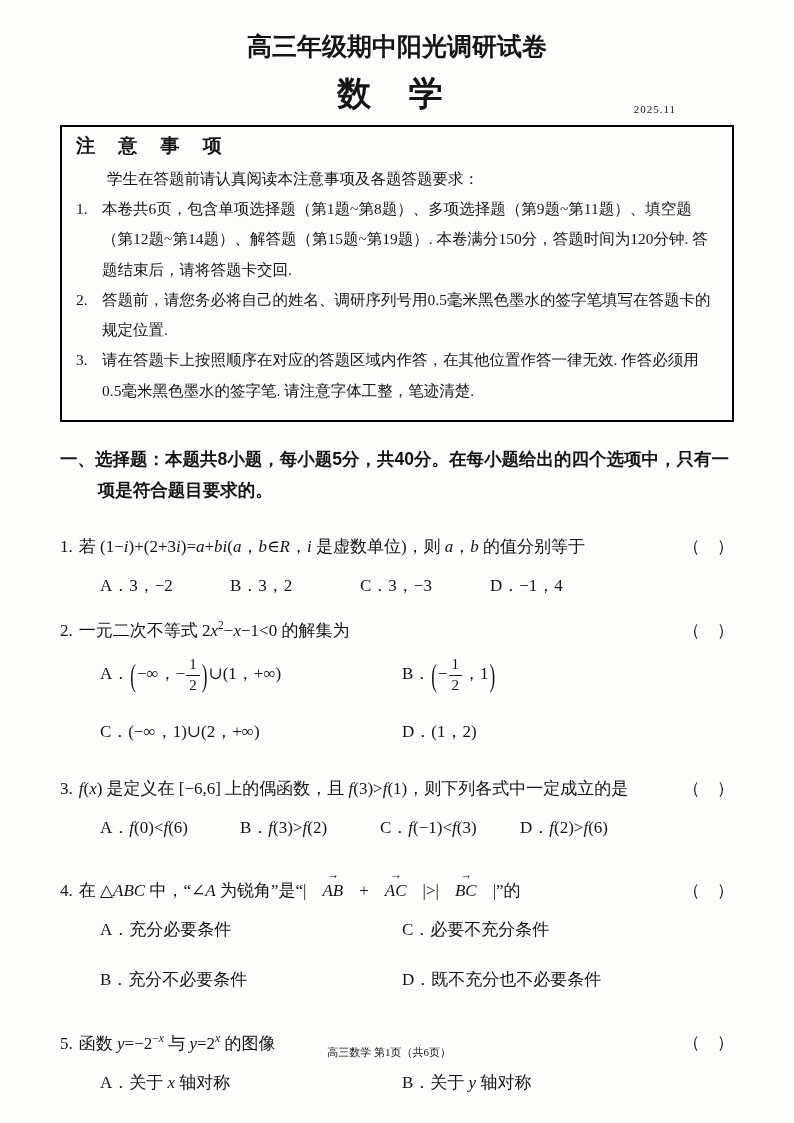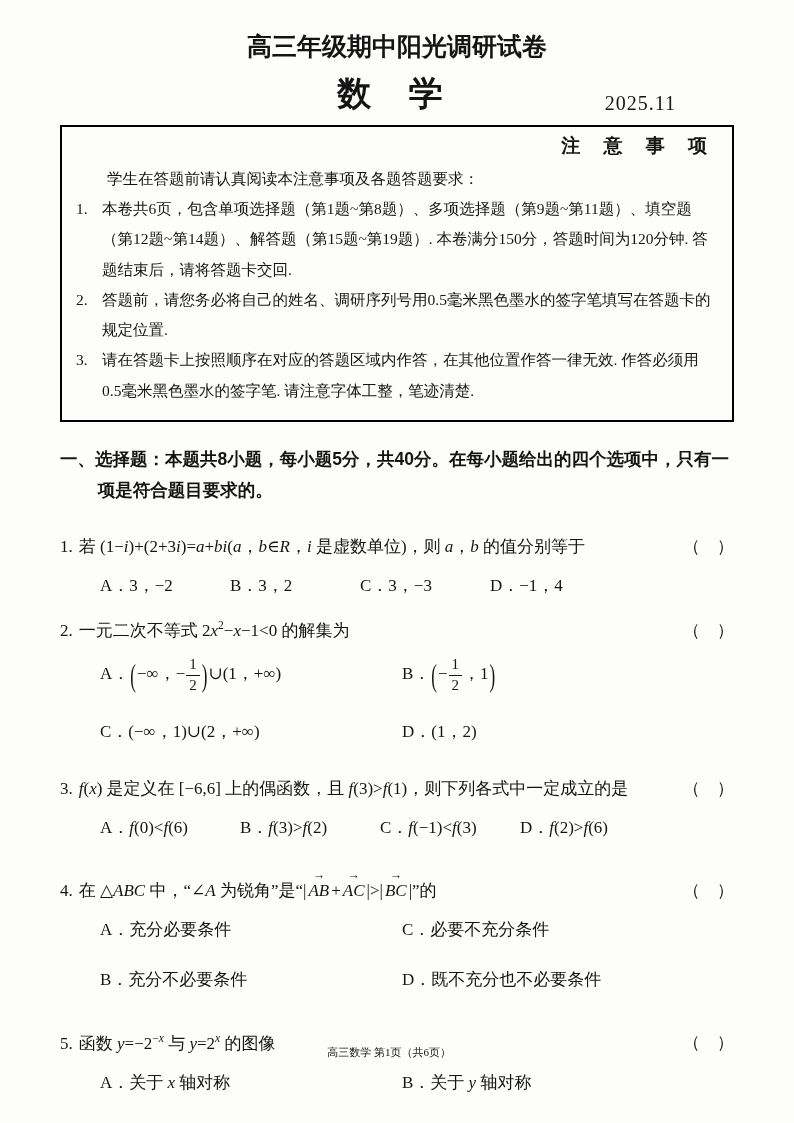--- a/index.html
+++ b/index.html
@@ -4,25 +4,25 @@
 <style>
   * { margin:0; padding:0; box-sizing:border-box; }
   html,body { background:#e8e8e8; }
   body { width:794px; height:1123px; margin:0 auto; font-family:"Liberation Serif","DejaVu Serif",serif; color:#141414; }
   .page { width:794px; height:1123px; background:#fdfdfc; padding:30px 60px 4px 60px; position:relative; overflow:hidden; }
 
   
   .exam-title { text-align:center; font-size:25px; font-weight:bold; font-family:"Liberation Sans","DejaVu Sans",sans-serif; }
   .subject-row { position:relative; text-align:center; margin-top:8px; height:46px; }
   .subject { font-size:34px; font-weight:bold; letter-spacing:14px; font-family:"Liberation Sans","DejaVu Sans",sans-serif; }
-  .exam-date { position:absolute; right:58px; bottom:2px; font-size:20px; letter-spacing:1px; }
+  .exam-date { position:absolute; right:58px; bottom:2px; font-size:11px; letter-spacing:1px; }
 
   
   .notice-box { border:2px solid #000; margin-top:8px; padding:6px 16px 14px 14px; }
-  .notice-title { text-align:right; font-size:19px; font-weight:bold; letter-spacing:9px; font-family:"Liberation Sans","DejaVu Sans",sans-serif; }
+  .notice-title { text-align:left; font-size:19px; font-weight:bold; letter-spacing:9px; font-family:"Liberation Sans","DejaVu Sans",sans-serif; }
   .notice-intro { margin-top:5px; font-size:15.5px; line-height:1.95; text-indent:2em; }
   .notice-item { display:flex; font-size:15.5px; line-height:1.95; }
   .notice-item .n-num { flex:0 0 26px; text-align:left; }
   .notice-item .n-text { flex:1; }
 
   
   .section-heading { margin-top:22px; font-size:17.5px; font-weight:bold; line-height:1.8;
     font-family:"Liberation Sans","DejaVu Sans",sans-serif; padding-left:2.15em; text-indent:-2.15em; }
 
   
@@ -37,21 +37,21 @@
   .options-grid { display:grid; grid-template-columns:1fr 1fr; row-gap:23px; margin:10px 30px 0 40px; }
   .option { line-height:1.6; }
 
   
   i { font-family:"Liberation Serif","DejaVu Serif",serif; }
   sup { font-size:0.68em; }
   .frac { display:inline-block; vertical-align:middle; text-align:center; font-size:0.88em; line-height:1.18; margin:0 1px; }
   .frac .fn { display:block; border-bottom:1.2px solid #141414; padding:0 3px 1px 3px; }
   .frac .fd { display:block; padding:1px 3px 0 3px; }
   .bp { display:inline-block; transform:scaleY(1.85); transform-origin:center; vertical-align:-0.1em; font-weight:400; padding:0 1px; }
-  .vec { position:relative; display:inline-block; font-style:italic; margin:0 2px; }
+  .vec { position:relative; display:inline-block; font-style:italic; margin:0 16px; }
   .vec::before { content:"\2192"; position:absolute; left:0; right:0; top:-0.95em; font-size:0.72em; font-style:normal; text-align:center; letter-spacing:0; }
 
   
   .page-footer { position:absolute; left:0; right:16px; top:1045px; text-align:center; font-size:11px; }
 </style>
 </head>
 <body>
 
 <div class="page">
 

